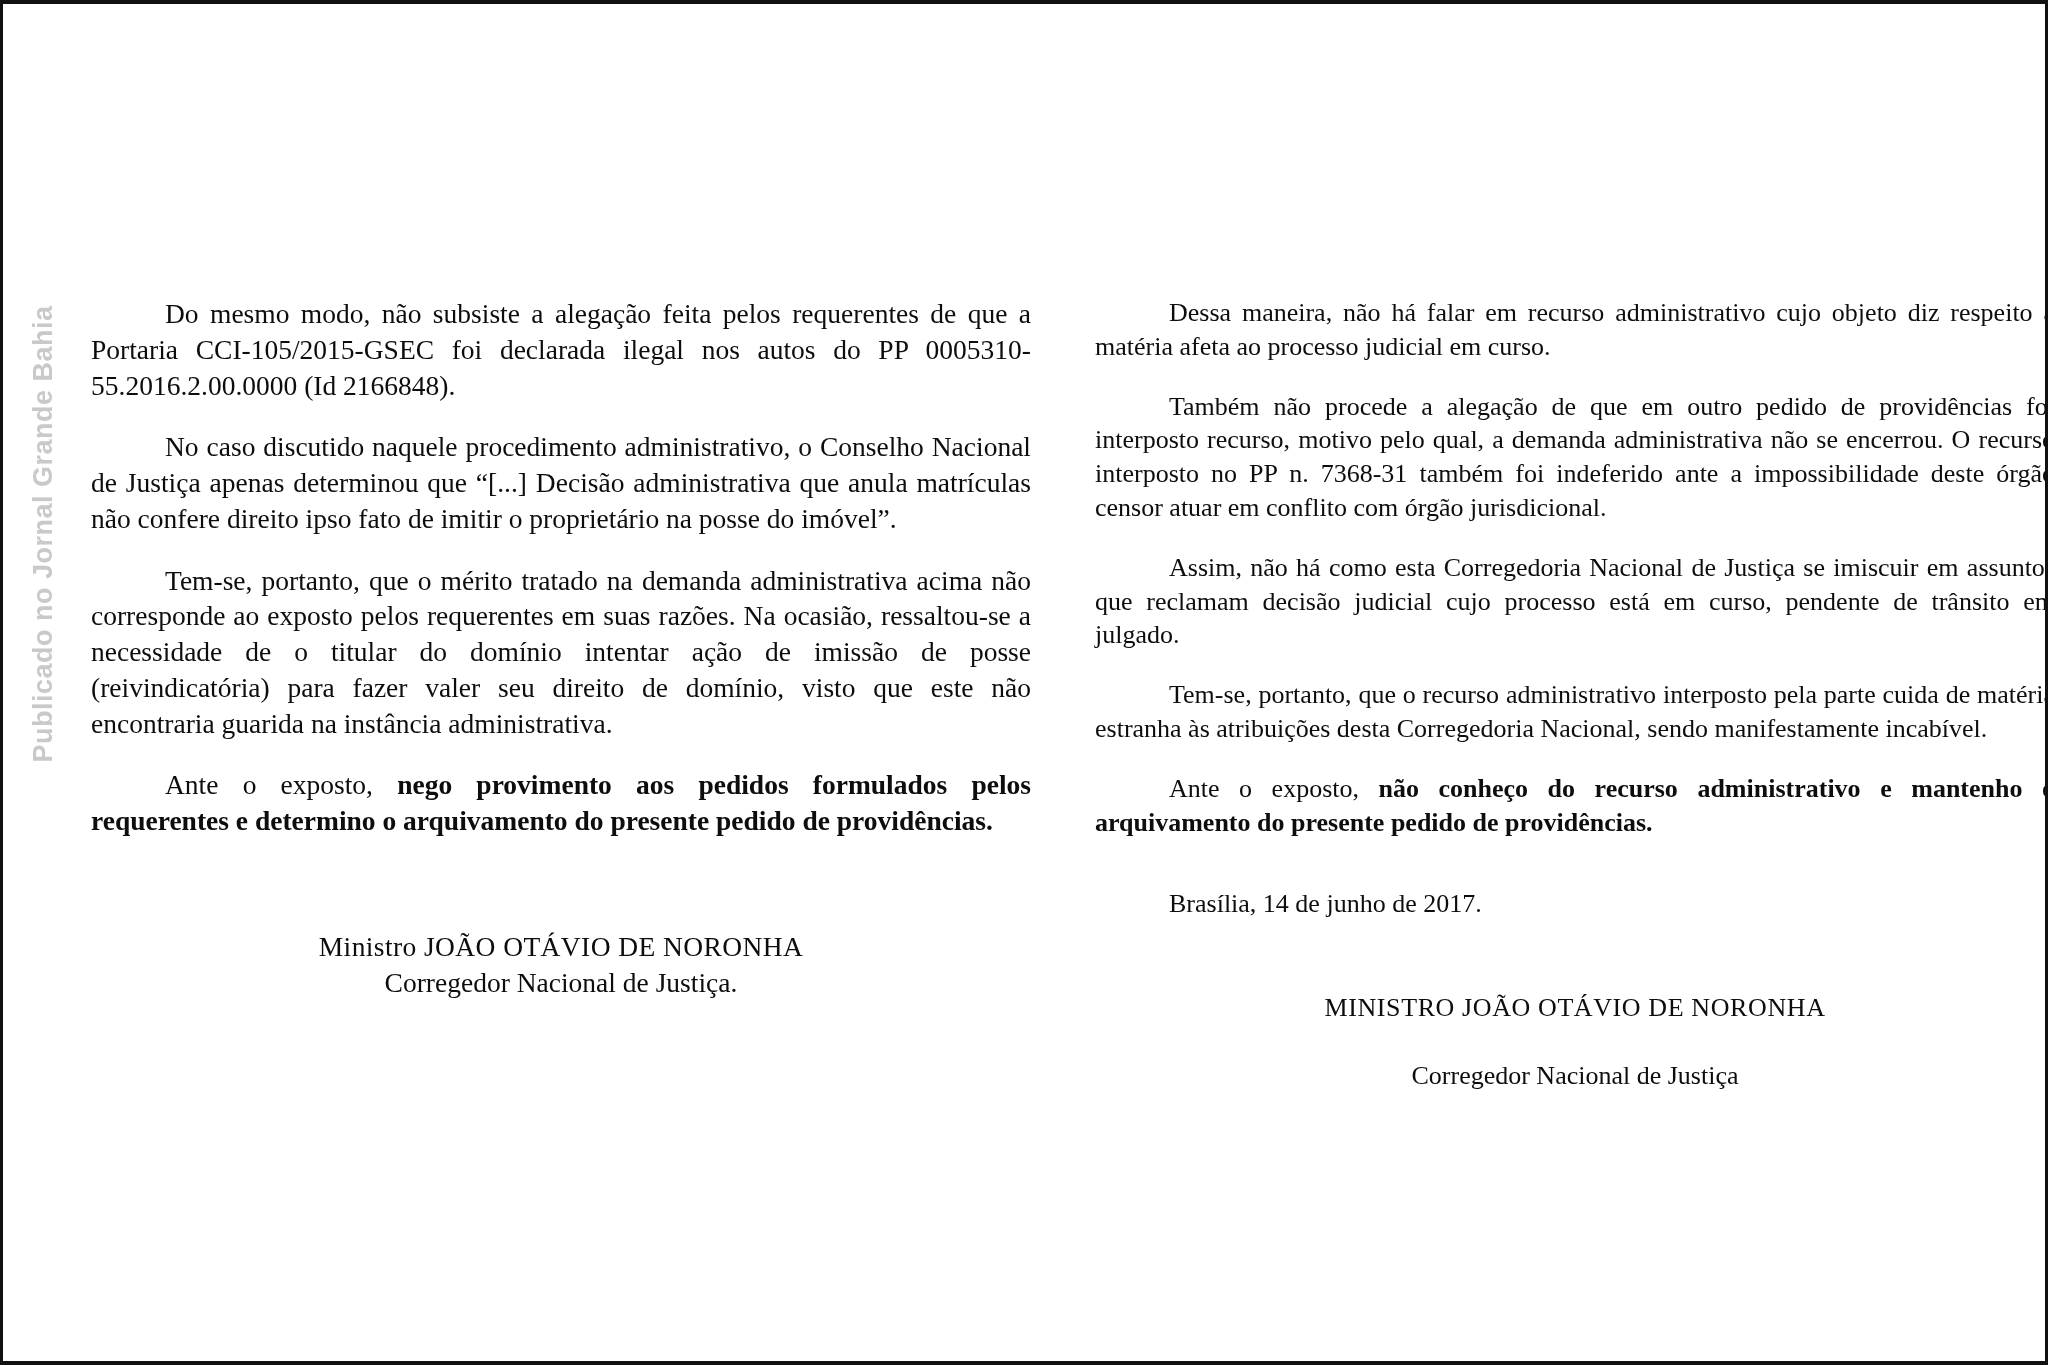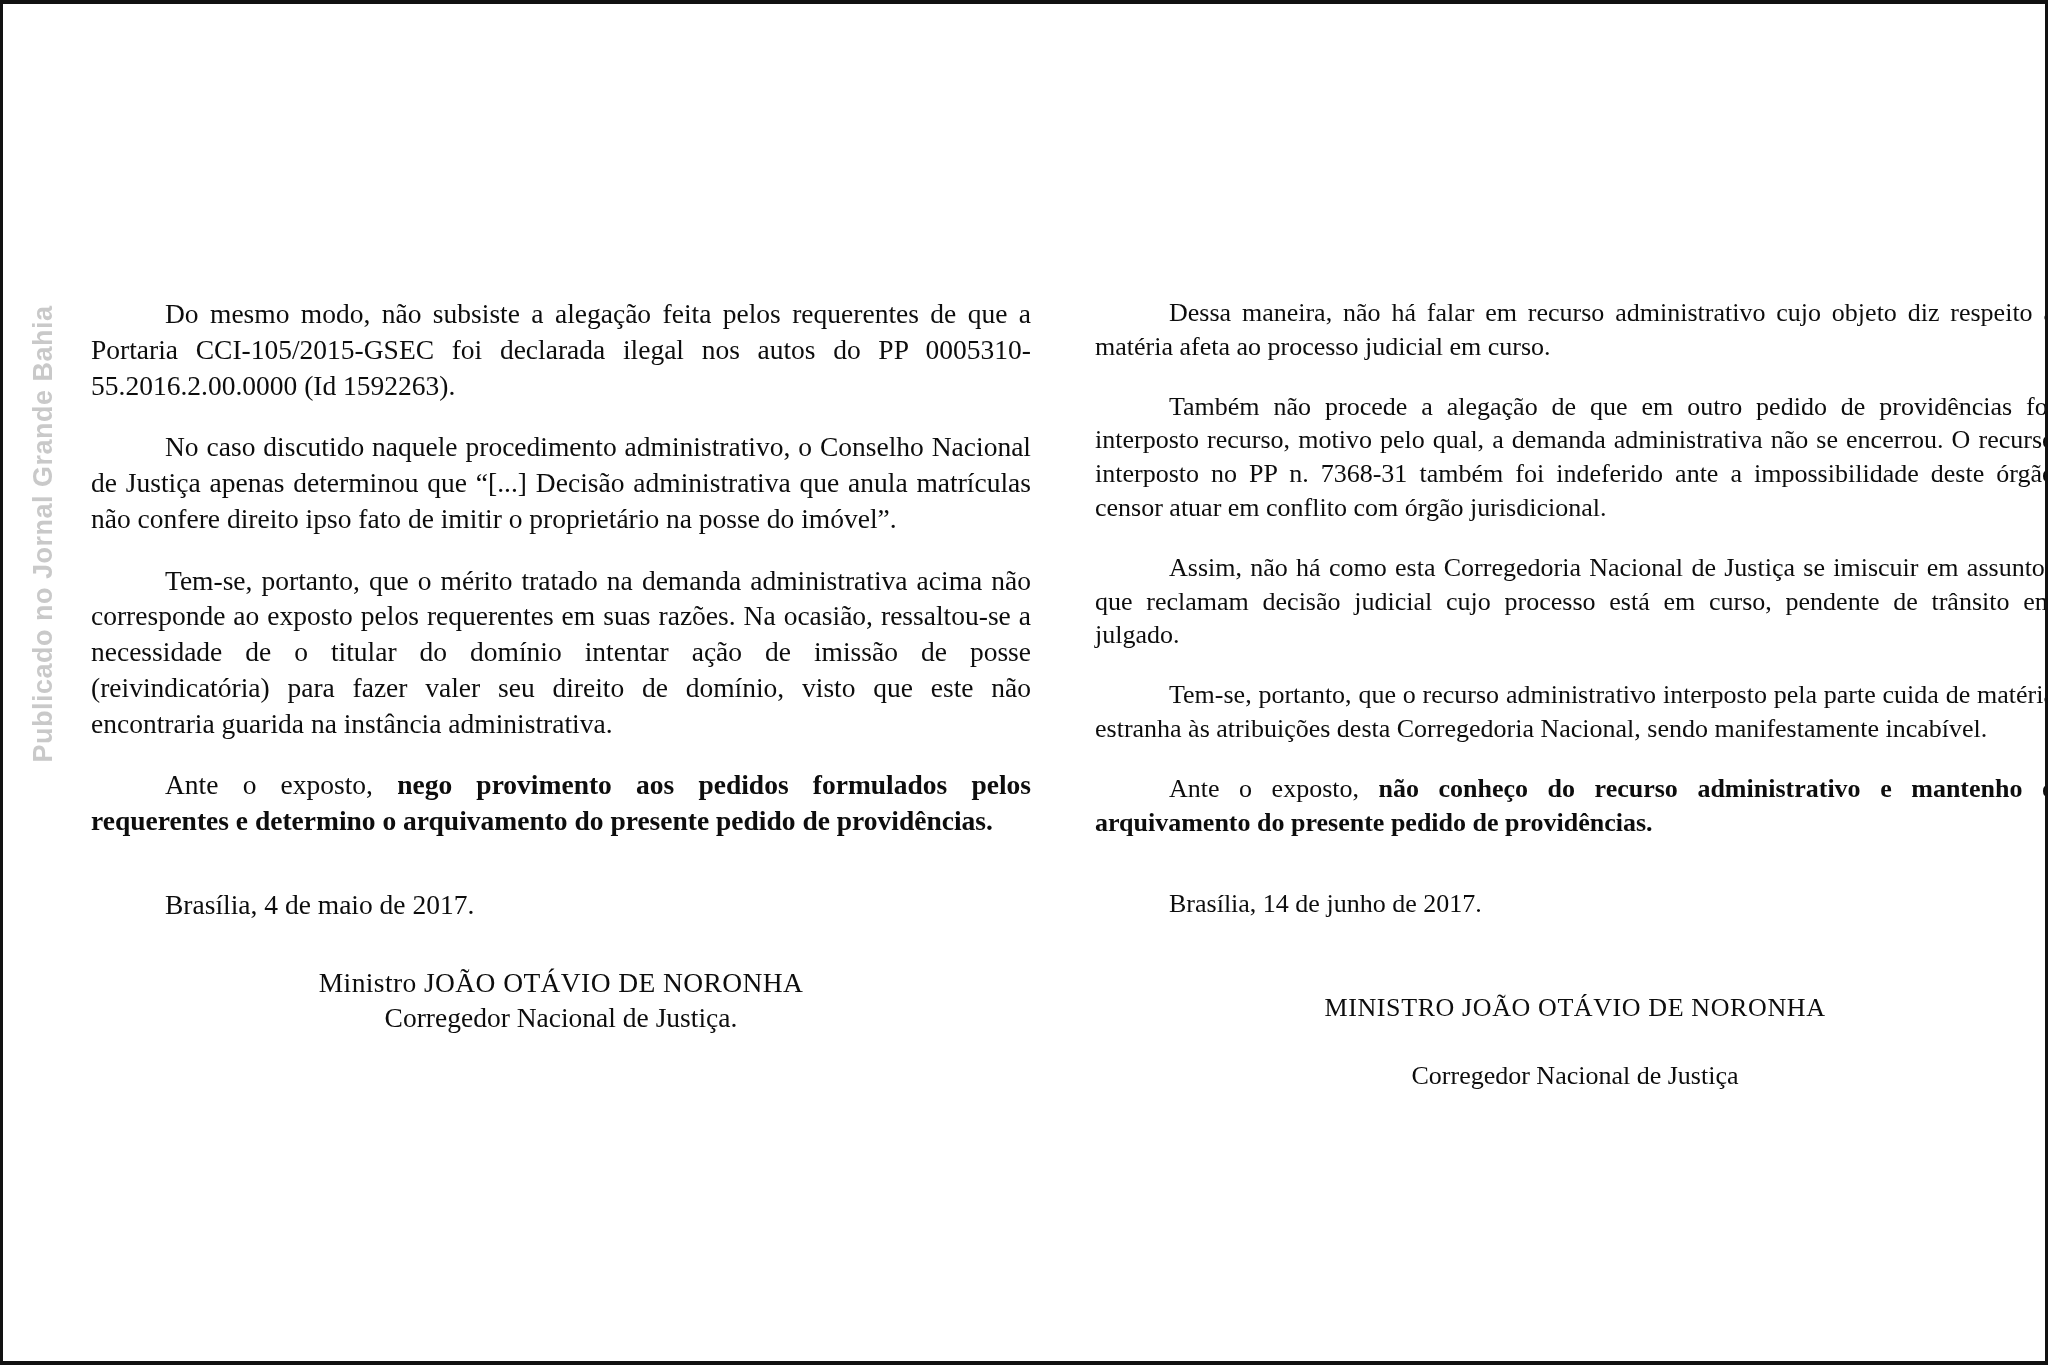--- a/index.html
+++ b/index.html
@@ -104,38 +104,37 @@
 
   <div class="watermark-stripe">
     <span class="watermark-text">Publicado no Jornal Grande Bahia</span>
   </div>
 
   <div class="columns">
 
     <div class="col col-left">
 
       <p class="para">
-        <span>Do mesmo modo, não subsiste a alegação feita pelos requerentes de que a Portaria CCI-105/2015-GSEC foi declarada ilegal nos autos do PP 0005310-55.2016.2.00.0000 (Id 1592263).</span>
+        <span>Do mesmo modo, não subsiste a alegação feita pelos requerentes de que a Portaria CCI-105/2015-GSEC foi declarada ilegal nos autos do PP 0005310-55.2016.2.00.0000 (Id 2166848).</span>
       </p>
 
       <p class="para">
         <span>No caso discutido naquele procedimento administrativo, o Conselho Nacional de Justiça apenas determinou que “[...] Decisão administrativa que anula matrículas não confere direito ipso fato de imitir o proprietário na posse do imóvel”.</span>
       </p>
 
       <p class="para">
         <span>Tem-se, portanto, que o mérito tratado na demanda administrativa acima não corresponde ao exposto pelos requerentes em suas razões. Na ocasião, ressaltou-se a necessidade de o titular do domínio intentar ação de imissão de posse (reivindicatória) para fazer valer seu direito de domínio, visto que este não encontraria guarida na instância administrativa.</span>
       </p>
 
       <p class="para">
         <span>Ante o exposto, </span><b>nego provimento aos pedidos formulados pelos requerentes e determino o arquivamento do presente pedido de providências.</b>
       </p>
 
       <div class="spacer-sm"></div>
 
-      <p class="datum">Brasília, 4 de maio de 2017.</p>
 
       <div class="sign-block">
         <p class="sign-name">Ministro JOÃO OTÁVIO DE NORONHA</p>
         <p class="sign-role">Corregedor Nacional de Justiça.</p>
       </div>
 
     </div>
 
     <div class="col col-right">
 

